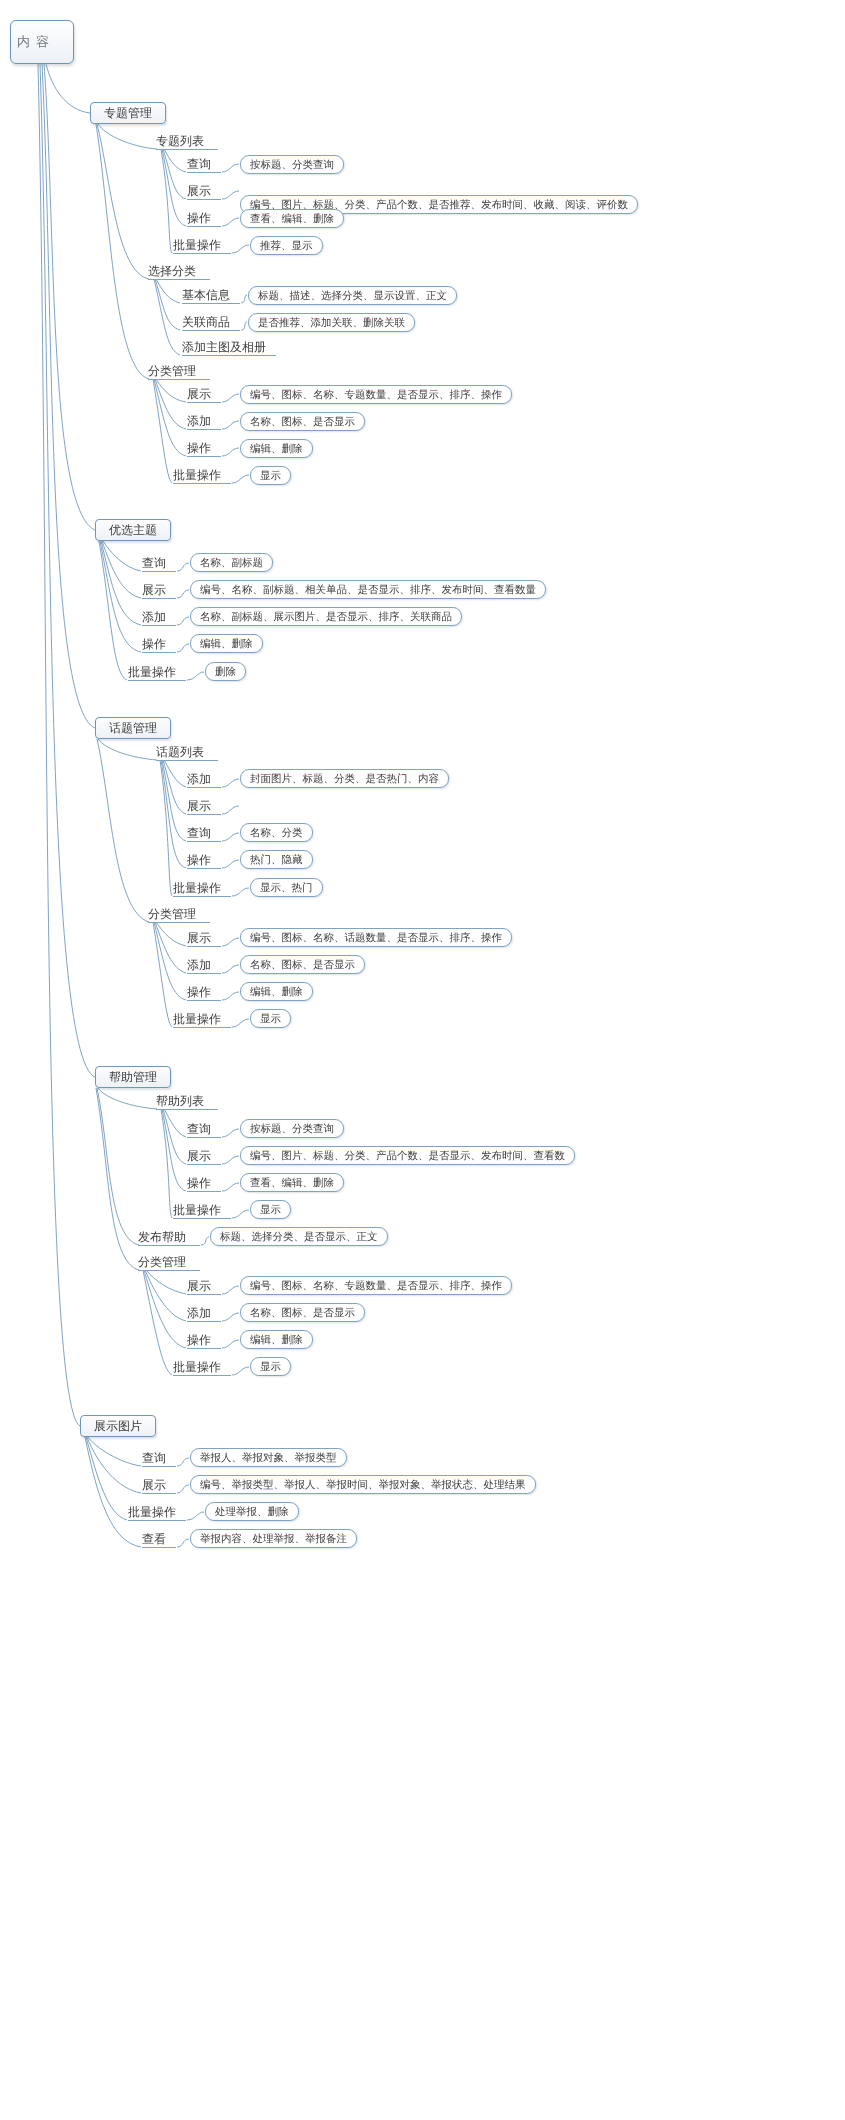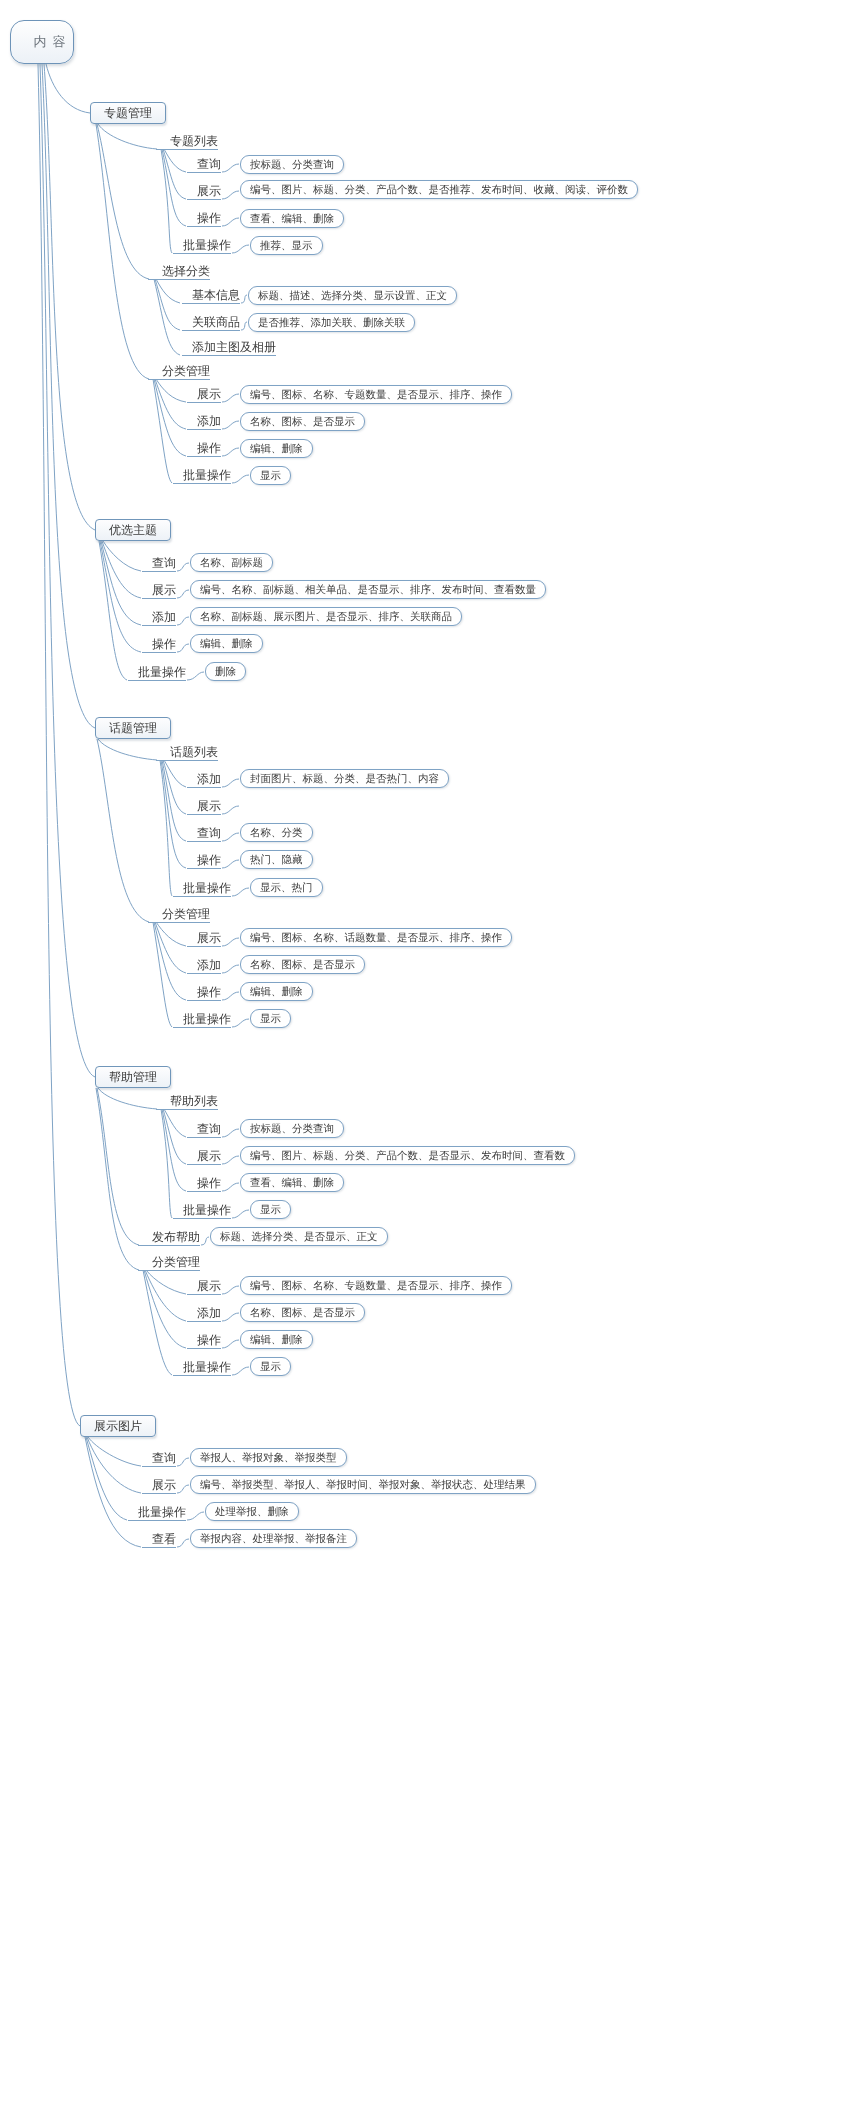--- a/index.html
+++ b/index.html
@@ -1,28 +1,28 @@
 <!DOCTYPE html>
 <html><head>
 <meta charset="utf-8">
 <style>
   * { margin:0; padding:0; box-sizing:border-box; }
   html,body { background:#ffffff; }
   body { font-family:"Liberation Sans","DejaVu Sans",sans-serif; }
   #canvas { position:relative; width:845px; height:2120px; background:#ffffff; overflow:hidden; }
   .links { position:absolute; left:0; top:0; }
   .links path { fill:none; stroke:#7fa3c5; stroke-width:1; }
-  .rootnode { position:absolute; width:64px; height:44px; line-height:42px; text-align:center;
+  .rootnode { position:absolute; width:64px; height:44px; line-height:42px; text-align:left;
     letter-spacing:6px; text-indent:6px; font-size:13px; color:#6e757d;
-    background:linear-gradient(#fefefe,#ecf1f7); border:1px solid #6d93b8; border-radius:14px;
-    box-shadow:1px 2px 3px rgba(90,110,130,.25); cursor:default;padding-left:15px; }
+    background:linear-gradient(#fefefe,#ecf1f7); border:1px solid #6d93b8; border-radius:6px;
+    box-shadow:1px 2px 3px rgba(90,110,130,.25); cursor:default; }
   .branch { position:absolute; width:76px; height:22px; line-height:20px; text-align:center;
     font-size:12px; color:#3b3b3b; background:linear-gradient(#fdfdfe,#edf2f7);
     border:1px solid #7096ba; border-radius:4px; box-shadow:1px 2px 2px rgba(90,110,130,.2); cursor:default; }
-  .glabel,.rlabel { position:absolute; height:17px; line-height:16px; text-align:right;
+  .glabel,.rlabel { position:absolute; height:17px; line-height:16px; text-align:left;
     font-size:12px; color:#3b3b3b; border-bottom:1px solid #7fa3c5; white-space:nowrap; cursor:default; }
   .w34 { width:34px; } .w58 { width:58px;font-family:Liberation Serif, serif; } .w62 { width:62px; } .w94 { width:94px; }
   .leaf { position:absolute; height:19px; padding:0 9px; display:flex; align-items:center;
     font-size:10.5px; white-space:nowrap; color:#3b3b3b; background:#ffffff;
     border:1px solid #7fa3c5; border-radius:9px; box-shadow:1px 1px 2px rgba(90,110,130,.2); cursor:default; }
 </style>
 </head>
 <body>
 
 <div id="canvas">
@@ -138,21 +138,21 @@
   <div class="branch" style="left:90px;top:102px">专题管理</div>
   <div class="branch" style="left:95px;top:519px">优选主题</div>
   <div class="branch" style="left:95px;top:717px">话题管理</div>
   <div class="branch" style="left:95px;top:1066px">帮助管理</div>
   <div class="branch" style="left:80px;top:1415px">展示图片</div>
 
   <div class="glabel w62" style="left:156px;top:133px">专题列表</div>
   <div class="rlabel w34" style="left:187px;top:156px">查询</div>
   <div class="leaf" style="left:240px;top:155px">按标题、分类查询</div>
   <div class="rlabel w34" style="left:187px;top:183px">展示</div>
-  <div class="leaf" style="left:240px;top:180px">编号、图片、标题、分类、产品个数、是否推荐、发布时间、收藏、阅读、评价数</div>
+  <div class="leaf" style="left:240px;top:195px">编号、图片、标题、分类、产品个数、是否推荐、发布时间、收藏、阅读、评价数</div>
   <div class="rlabel w34" style="left:187px;top:210px">操作</div>
   <div class="leaf" style="left:240px;top:209px">查看、编辑、删除</div>
   <div class="rlabel w58" style="left:173px;top:237px">批量操作</div>
   <div class="leaf" style="left:250px;top:236px">推荐、显示</div>
 
   <div class="glabel w62" style="left:148px;top:263px">选择分类</div>
   <div class="rlabel w58" style="left:182px;top:287px">基本信息</div>
   <div class="leaf" style="left:248px;top:286px">标题、描述、选择分类、显示设置、正文</div>
   <div class="rlabel w58" style="left:182px;top:314px">关联商品</div>
   <div class="leaf" style="left:248px;top:313px">是否推荐、添加关联、删除关联</div>

